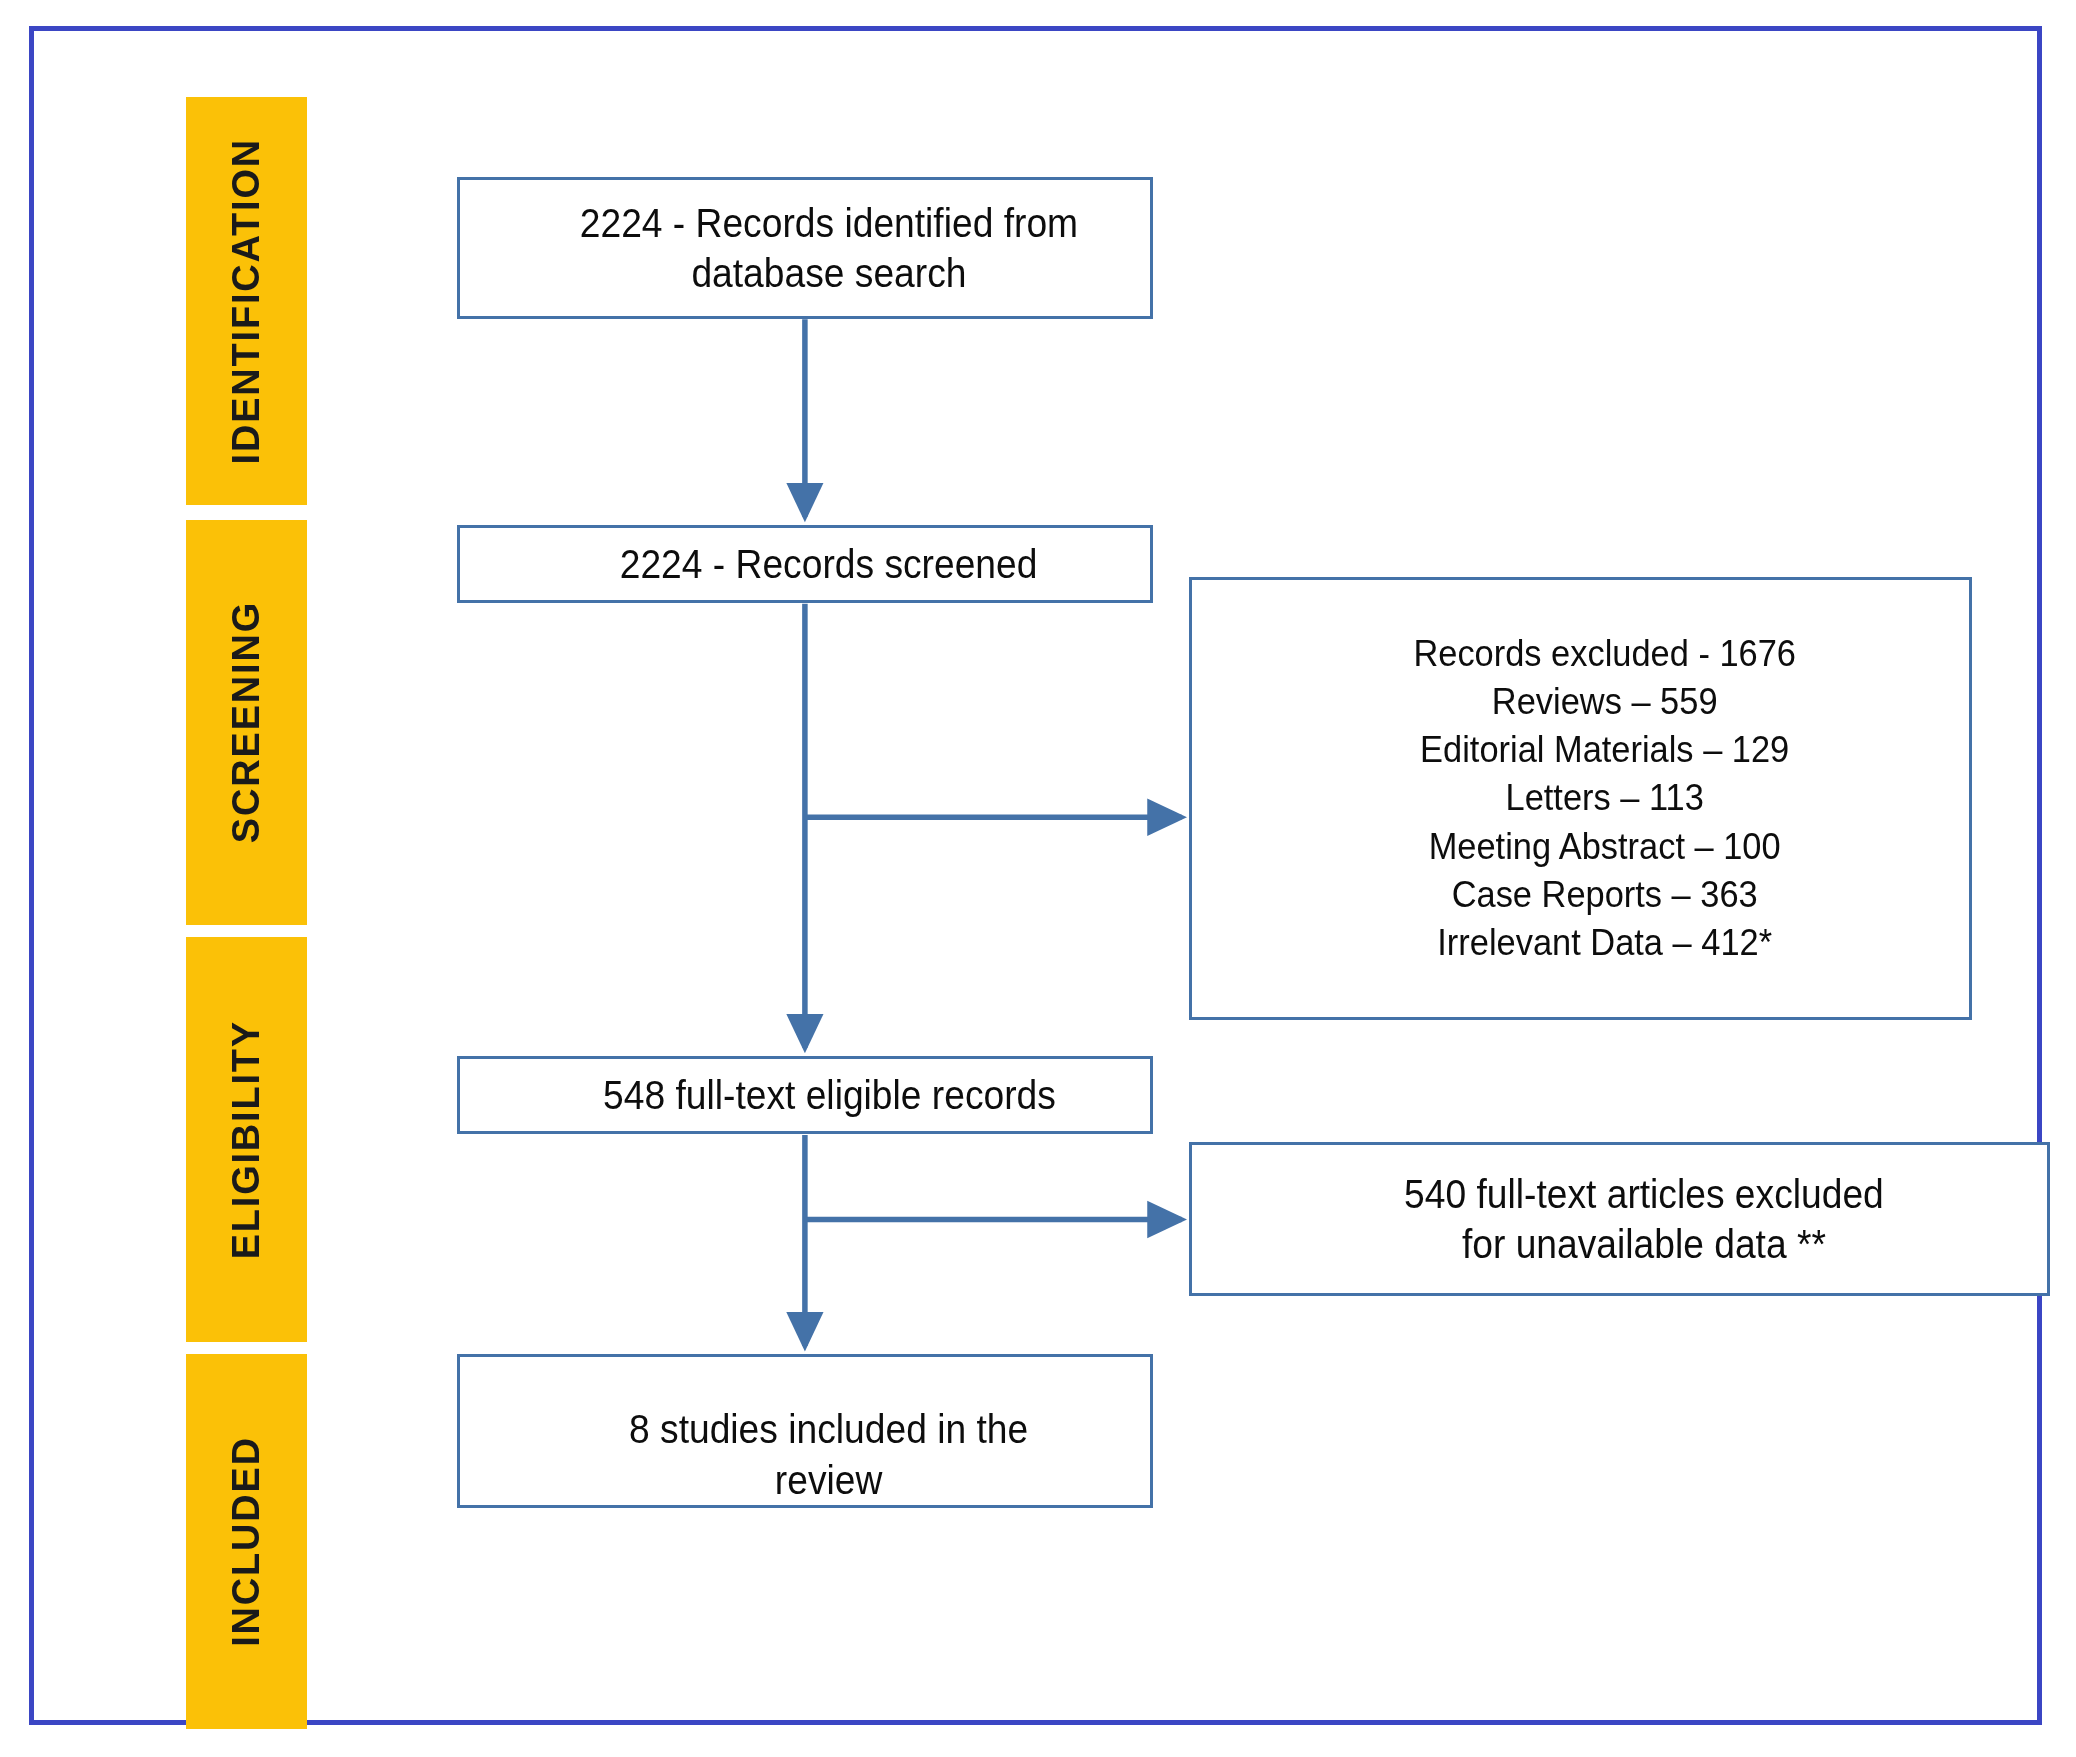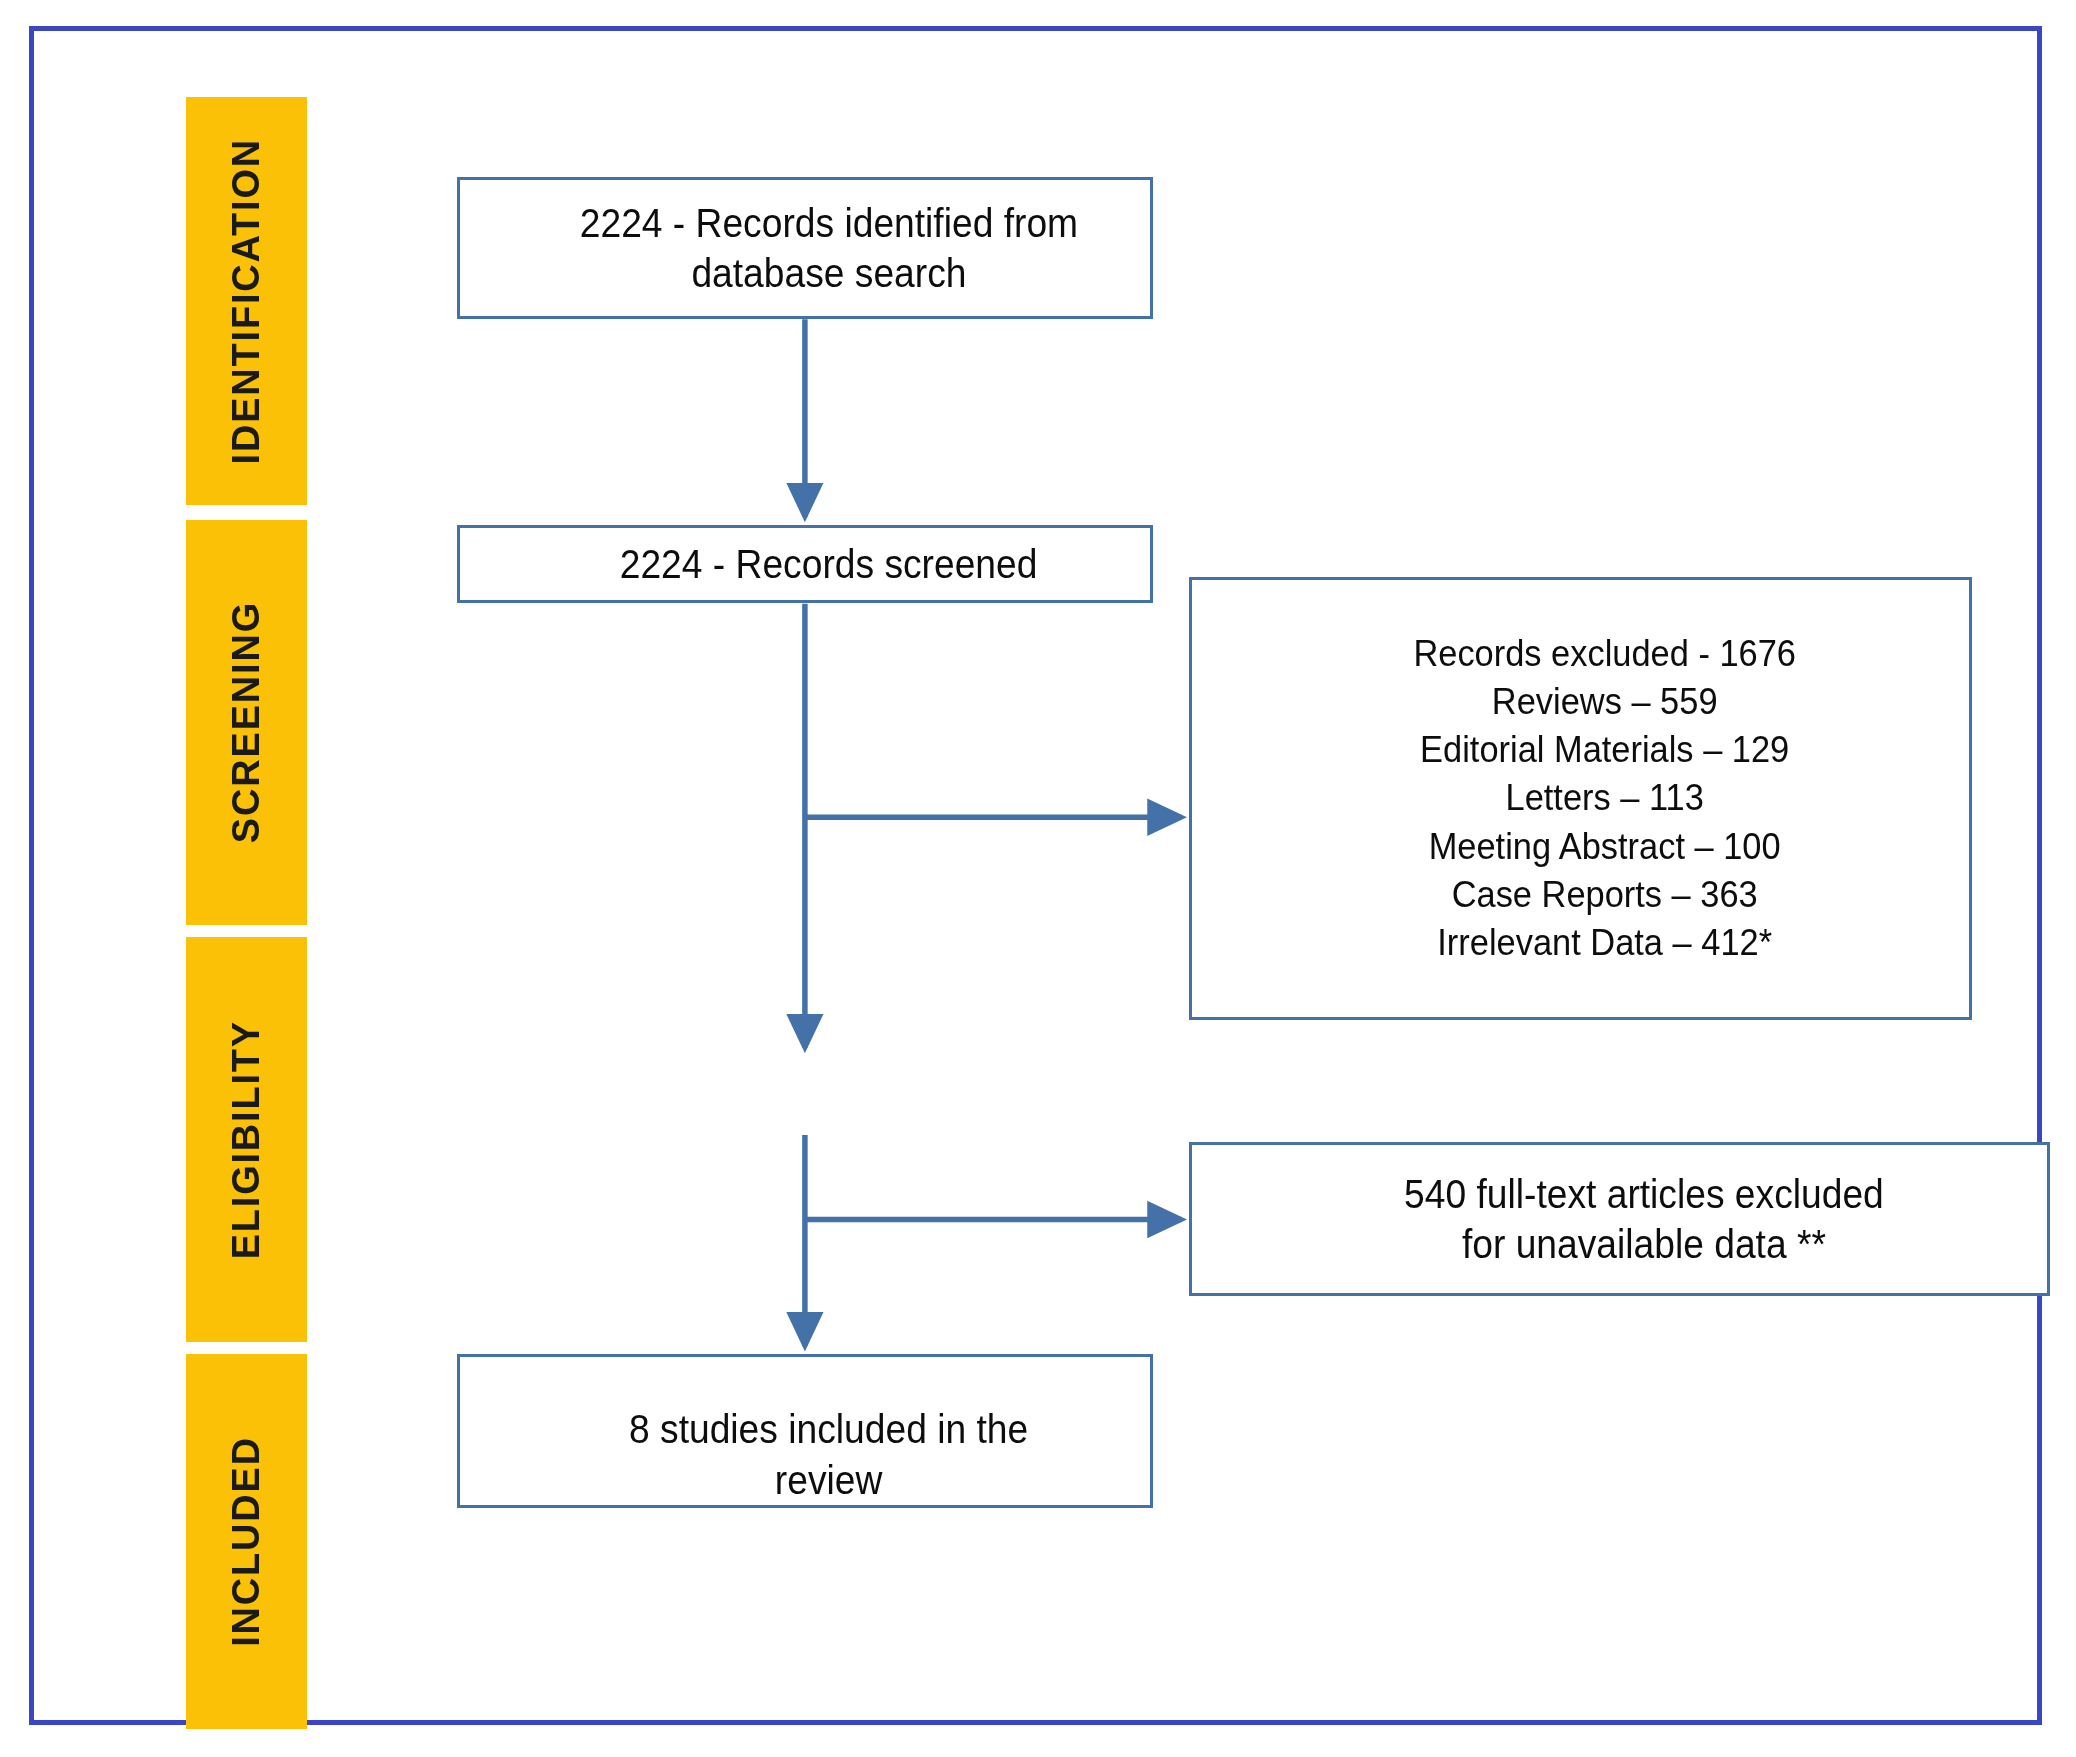--- a/index.html
+++ b/index.html
@@ -113,20 +113,23 @@
     <div class="flow-box" style="left:1155px; top:546px; width:783px; height:443px;">
       <div class="box-text list">Records excluded - 1676
 Reviews – 559
 Editorial Materials – 129
 Letters – 113
 Meeting Abstract – 100
 Case Reports – 363
 Irrelevant Data – 412*</div>
     </div>
 
+    <div class="flow-box" style="left:423px; top:1025px; width:696px; height:78px;">
+      <div class="box-text">548 full-text eligible records</div>
+    </div>
 
     <div class="flow-box" style="left:1155px; top:1111px; width:861px; height:154px;">
       <div class="box-text">540 full-text articles excluded
 for unavailable data **</div>
     </div>
 
     <div class="flow-box" style="left:423px; top:1323px; width:696px; height:154px;align-items:flex-end;">
       <div class="box-text">8 studies included in the
 review</div>
     </div>

